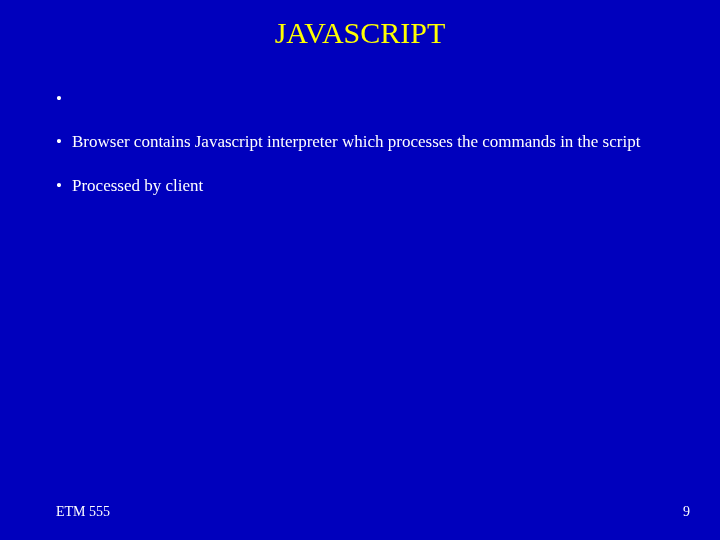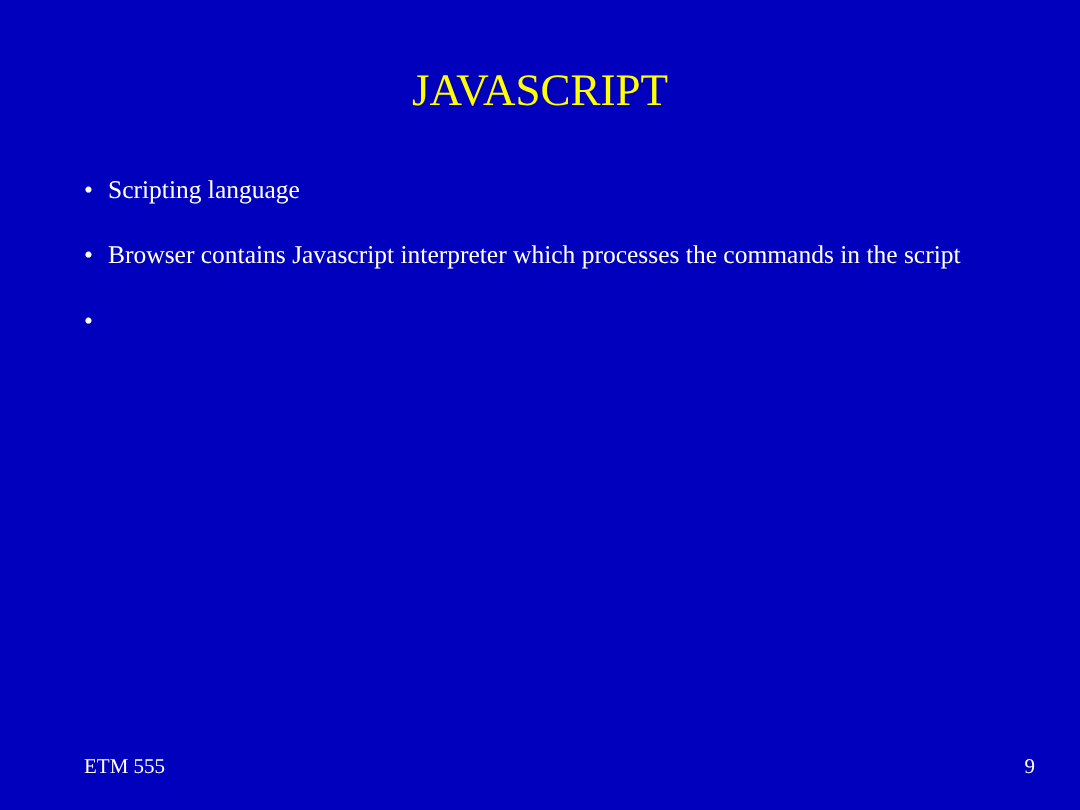--- a/index.html
+++ b/index.html
@@ -6,21 +6,21 @@
   html, body { width: 720px; height: 540px; overflow: hidden; }
   body {
     background: #0000bd;
     font-family: "Times New Roman", Times, serif;
     position: relative;
   }
   .title {
     color: #ffff00;
     font-size: 30px;
     text-align: center;
-    padding-top: 44px;
+    padding-top: 16px;
     font-weight: normal;
   }
   .content {
     padding: 38px 56px 0 56px;
   }
   .bullet-item {
     color: #ffffff;
     font-size: 17px;
     line-height: 1.25;
     margin-bottom: 22px;
@@ -56,27 +56,27 @@
   }
 </style>
 </head>
 <body>
 
 <div class="title">JAVASCRIPT</div>
 
 <div class="content">
   <div class="bullet-item">
     <span class="bullet-dot">•</span>
-    <span class="bullet-text">Scripting language</span>
   </div>
   <div class="bullet-item">
     <span class="bullet-dot">•</span>
     <span class="bullet-text">Browser contains Javascript interpreter which processes the commands in the script</span>
   </div>
   <div class="bullet-item">
     <span class="bullet-dot">•</span>
+    <span class="bullet-text">Processed by client</span>
   </div>
 </div>
 
 <div class="footer">
   <span class="footer-left">ETM 555</span>
   <span class="footer-right">9</span>
 </div>
 
 </body></html>

